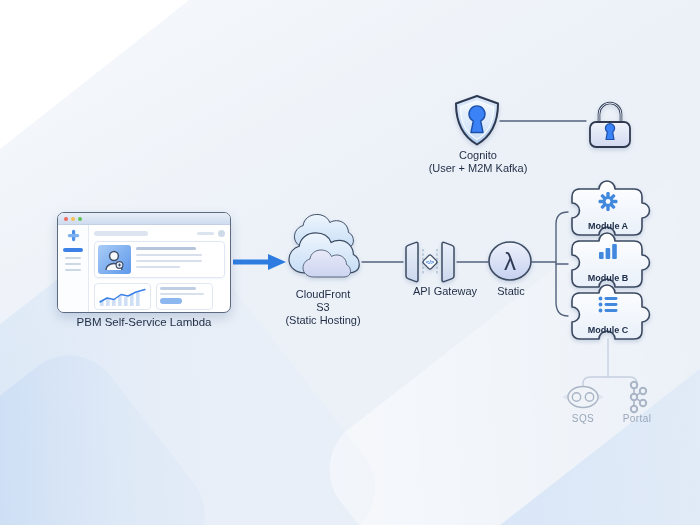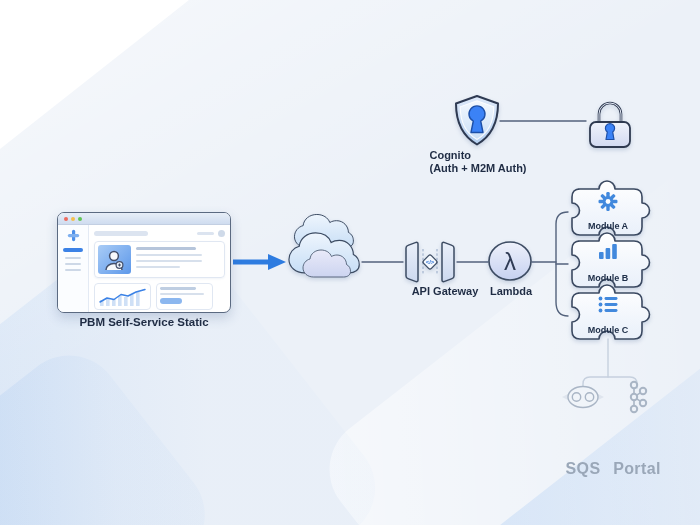--- a/index.html
+++ b/index.html
@@ -20,24 +20,24 @@
   .deco4{width:560px;height:360px;left:360px;top:250px;transform:rotate(-38deg);
          background:linear-gradient(125deg,rgba(255,255,255,.55),rgba(255,255,255,0) 60%);}
   
   .vector{position:absolute;left:0;top:0;}
   .conn{stroke:#53627c;stroke-width:1.4;fill:none;stroke-linecap:round;}
   .conn-light{stroke:#c6d0de;stroke-width:1.4;fill:none;stroke-linecap:round;}
   .puz{fill:url(#gMod);stroke:#3b4961;stroke-width:1.6;stroke-linejoin:round;}
   .node{filter:drop-shadow(0 2px 2px rgba(60,90,140,.22));}
   .svgtxt{font-family:"Liberation Sans",sans-serif;}
   
-  .lbl{position:absolute;transform:translateX(-50%);
-       color:#1f2c44;white-space:nowrap;font-weight:700;}
+  .lbl{position:absolute;transform:translateX(-50%);text-align:center;
+       color:#1f2c44;white-space:nowrap;font-weight:400;}
   .lbl-main{font-size:11px;line-height:13px;}
-  .lbl-gray{font-size:16px;color:#9aa7b8;letter-spacing:.4px;margin-top:47px;}
+  .lbl-gray{font-size:10px;color:#9aa7b8;letter-spacing:.4px;}
   
   .window{position:absolute;left:57px;top:212px;width:174px;height:101px;
           background:#ffffff;border:1.5px solid #5b6a81;border-radius:7px;
           box-shadow:0 5px 12px rgba(50,80,130,.20);overflow:hidden;box-sizing:border-box;}
   .titlebar{height:11px;background:linear-gradient(#e7eef8,#cfdcef);
             border-bottom:1px solid #c3cfe2;display:flex;align-items:center;
             gap:3px;padding-left:6px;}
   .dot{width:4px;height:4px;border-radius:50%;}
   .win-body{display:flex;height:calc(100% - 12px);}
   .sidebar{width:30px;border-right:1px solid #e3eaf4;display:flex;flex-direction:column;
@@ -291,28 +291,33 @@
           <div class="card">
             <div class="tl1"></div>
             <div class="tl2"></div>
             <div class="tpill"></div>
           </div>
         </div>
       </div>
     </div>
   </div>
 
-  <div class="lbl lbl-main" style="left:144px;top:316px;font-size:11.5px;">PBM Self-Service Static</div>
-
+  <div class="lbl lbl-main" style="left:144px;top:316px;font-size:11.5px;">PBM Self-Service Lambda</div>
+
+  <div class="lbl lbl-main" style="left:323px;top:288px;">
+    <div>CloudFront</div>
+    <div>S3</div>
+    <div>(Static Hosting)</div>
+  </div>
 
   <div class="lbl lbl-main" style="left:445px;top:285px;">API Gateway</div>
 
-  <div class="lbl lbl-main" style="left:511px;top:285px;">Lambda</div>
+  <div class="lbl lbl-main" style="left:511px;top:285px;">Static</div>
 
   <div class="lbl lbl-main" style="left:478px;top:149px;">
     <div>Cognito</div>
-    <div>(Auth + M2M Auth)</div>
+    <div>(User + M2M Kafka)</div>
   </div>
 
   <div class="lbl lbl-gray" style="left:583px;top:413px;">SQS</div>
   <div class="lbl lbl-gray" style="left:637px;top:413px;">Portal</div>
 
 </div>
 
 </body></html>

